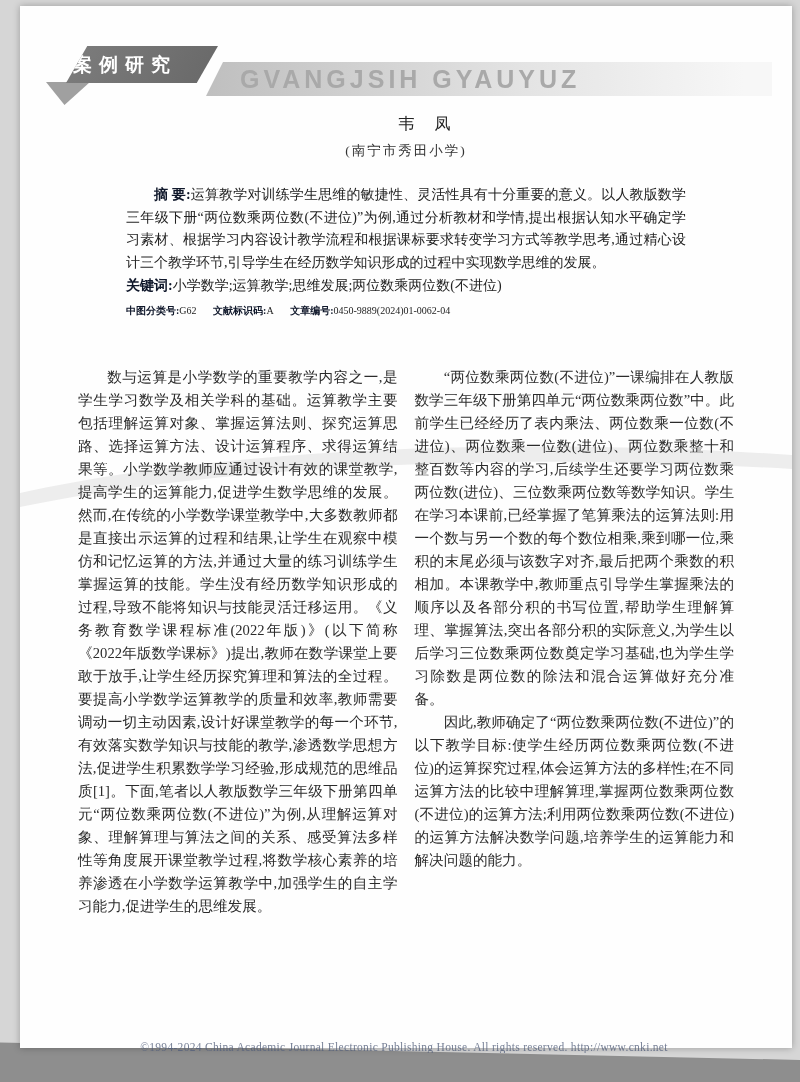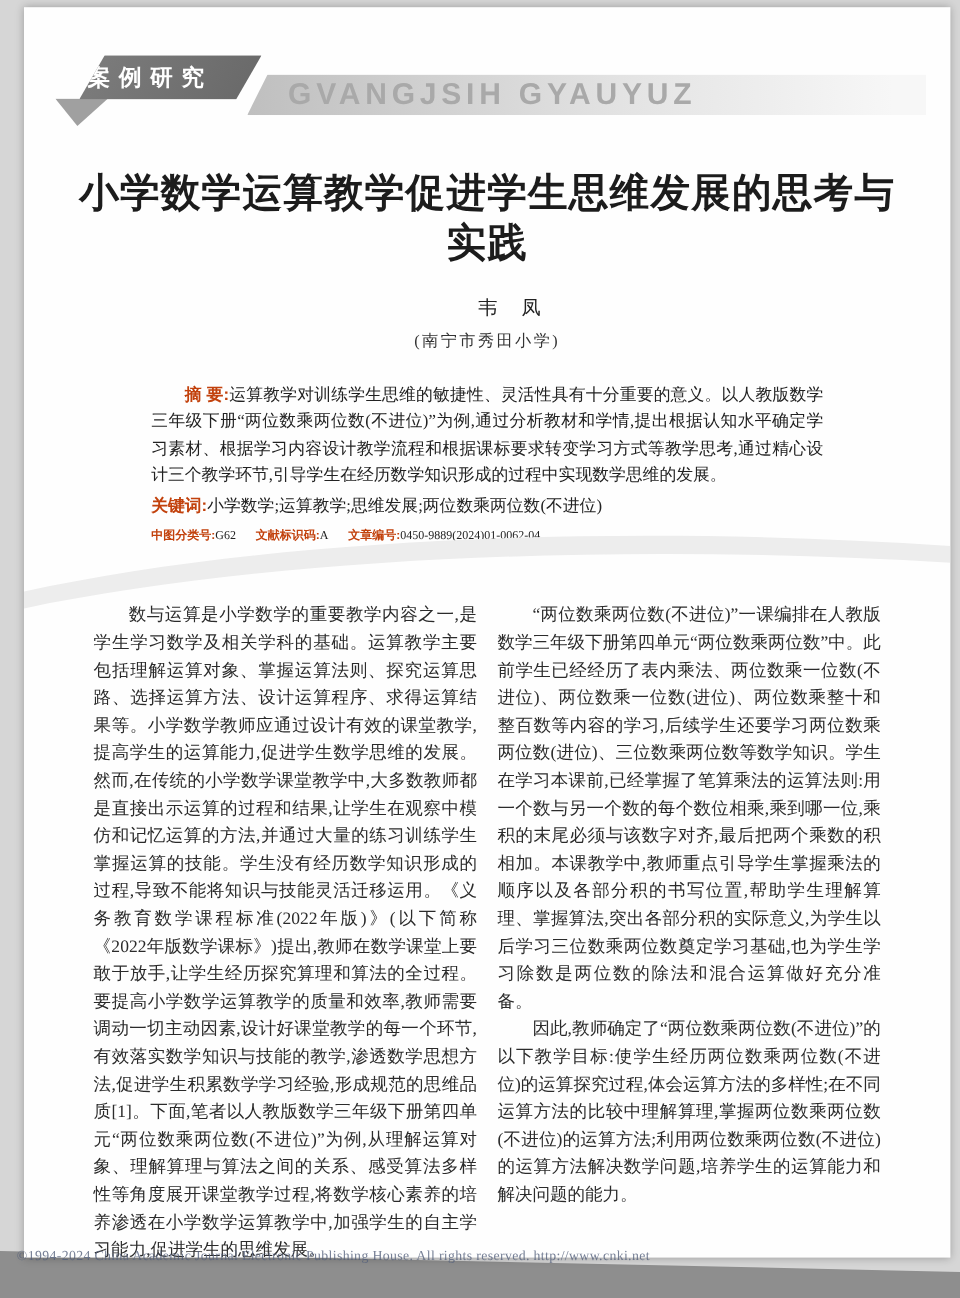--- a/index.html
+++ b/index.html
@@ -14,21 +14,21 @@
   .scan-band{
     position:absolute;left:0;right:0;bottom:0;height:46px;
     background:#8e8e8e;
     clip-path:polygon(0 14%,100% 52%,100% 100%,0 100%);
   }
   .watermark{
     position:absolute;left:14px;top:1041px;width:780px;
     font-size:11.5px;color:#55617c;opacity:.8;
     white-space:nowrap;overflow:hidden;
     font-family:"Liberation Serif",serif;
-    z-index:3;letter-spacing:.3px;
+    z-index:3;letter-spacing:.3px;text-align:center;
   }
   
   .sheet{
     position:absolute;left:20px;top:6px;width:772px;height:1042px;
     background:#fefefe;
     box-shadow:0 0 7px rgba(0,0,0,.28);
     z-index:2;overflow:hidden;
   }
   
   .header{position:relative;height:46px;margin-top:40px;}
@@ -71,21 +71,21 @@
   .subtitle{
     margin-top:20px;text-align:center;
     font-size:17.5px;color:#222;letter-spacing:.5px;
   }
   .author{margin-top:22px;text-align:center;font-size:16px;color:#222;letter-spacing:8px;padding-left:45px;}
   .affiliation{margin-top:7px;text-align:center;font-size:13.5px;color:#333;letter-spacing:2px;}
   
   .abstract-block{width:560px;margin:24px auto 0;font-size:14px;line-height:22.5px;color:#222;text-align:justify;}
   .abstract-p{text-indent:2em;margin:0;}
   .kw-line{width:560px;margin:1px auto 0;font-size:14px;line-height:22.5px;color:#222;}
-  .bold-label{font-family:Liberation Sans, sans-serif;font-weight:bold;color:#c2410c;}
+  .bold-label{font-family:Liberation Serif, serif;font-weight:bold;color:#0f172a;}
   .meta-line{width:560px;margin:1px auto 0;font-size:10px;line-height:23px;color:#222;}
   .meta-line .pair{margin-right:14px;}
   
   .columns{
     width:656px;margin:44px auto 0;display:flex;gap:17px;
     position:relative;z-index:1;
   }
   .col{flex:1;font-size:14.6px;line-height:23px;color:#2b2b2b;text-align:justify;}
   .col p{margin:0;text-indent:2em;}
   .h-main{
@@ -112,21 +112,20 @@
       <div class="badge">
         <span class="badge-text">案例研究</span>
       </div>
       <div class="badge-fold"></div>
     </div>
 
     <svg class="swoosh" viewBox="0 0 772 90" xmlns="http://www.w3.org/2000/svg">
       <path d="M0,72 C190,30 480,14 772,34 L772,48 C480,30 190,46 0,86 Z" fill="#ededed"></path>
     </svg>
 
-    <h1 class="title">小学数学运算教学促进学生思维发展的思考与实践</h1>
     <div class="author">韦 凤</div>
     <div class="affiliation">(南宁市秀田小学)</div>
 
     <div class="abstract-block">
       <p class="abstract-p"><span class="bold-label">摘 要:</span><span>运算教学对训练学生思维的敏捷性、灵活性具有十分重要的意义。以人教版数学三年级下册“两位数乘两位数(不进位)”为例,通过分析教材和学情,提出根据认知水平确定学习素材、根据学习内容设计教学流程和根据课标要求转变学习方式等教学思考,通过精心设计三个教学环节,引导学生在经历数学知识形成的过程中实现数学思维的发展。</span></p>
     </div>
 
     <div class="kw-line">
       <span class="bold-label">关键词:</span><span>小学数学;运算教学;思维发展;两位数乘两位数(不进位)</span>
     </div>

